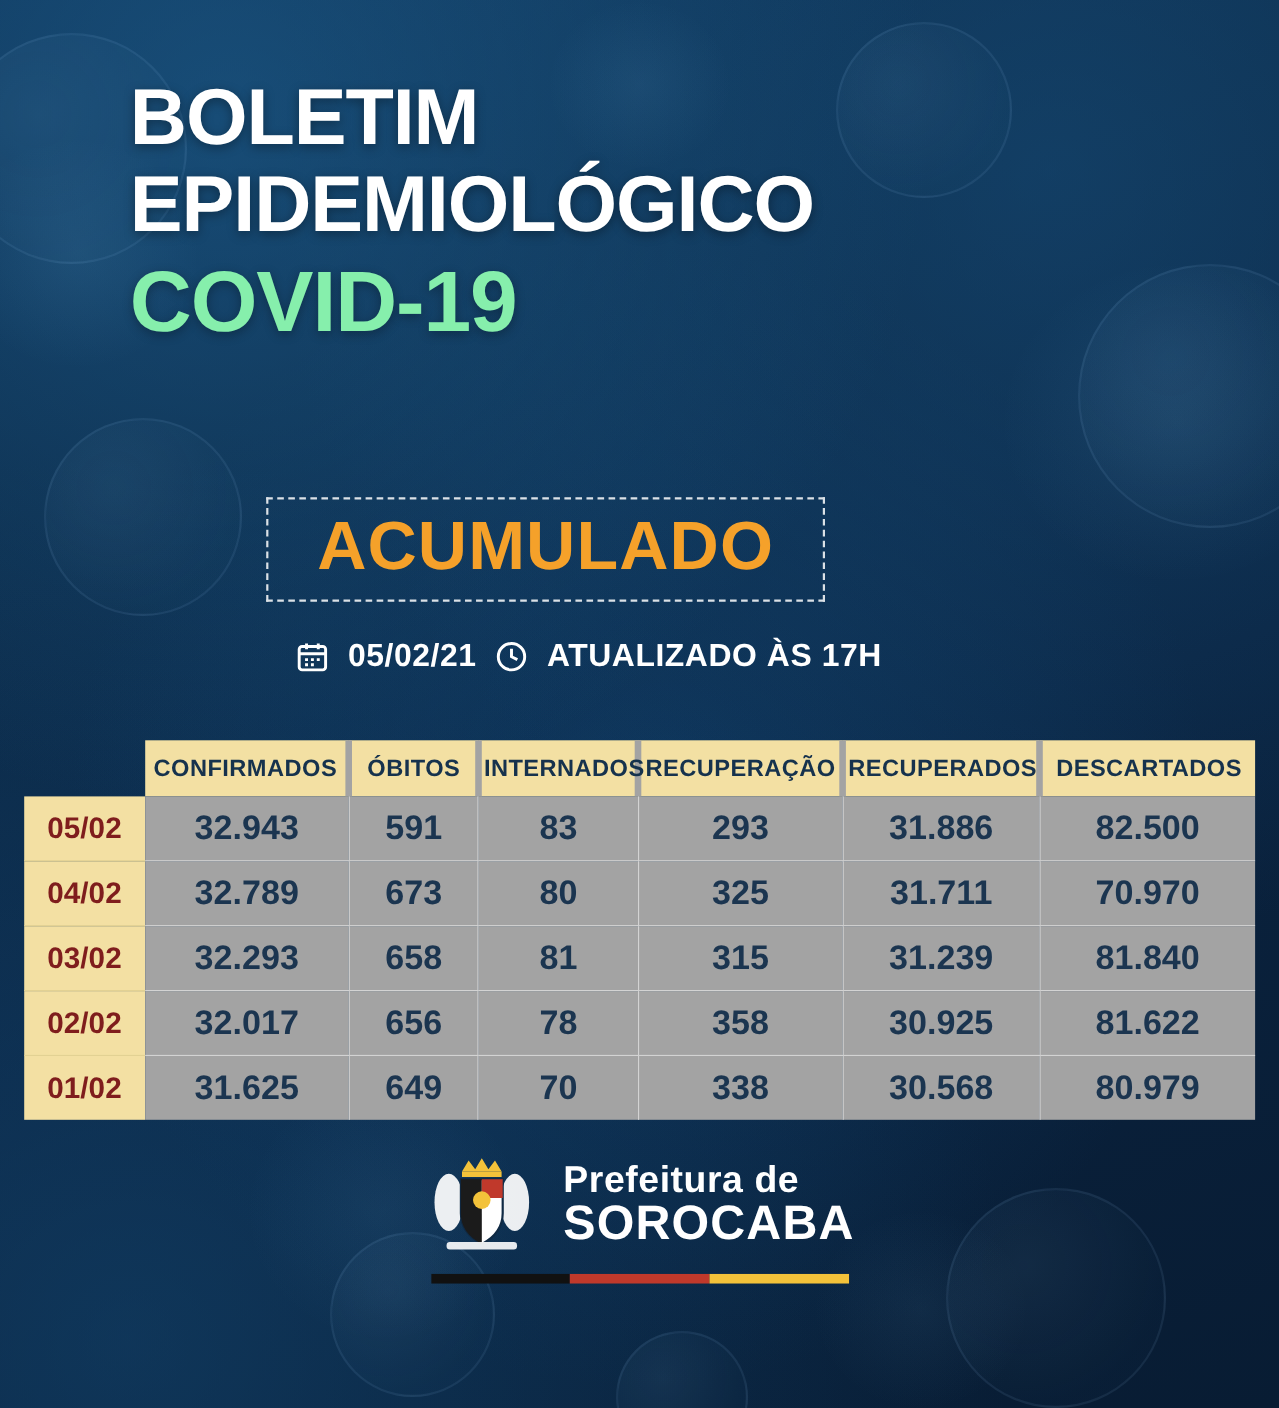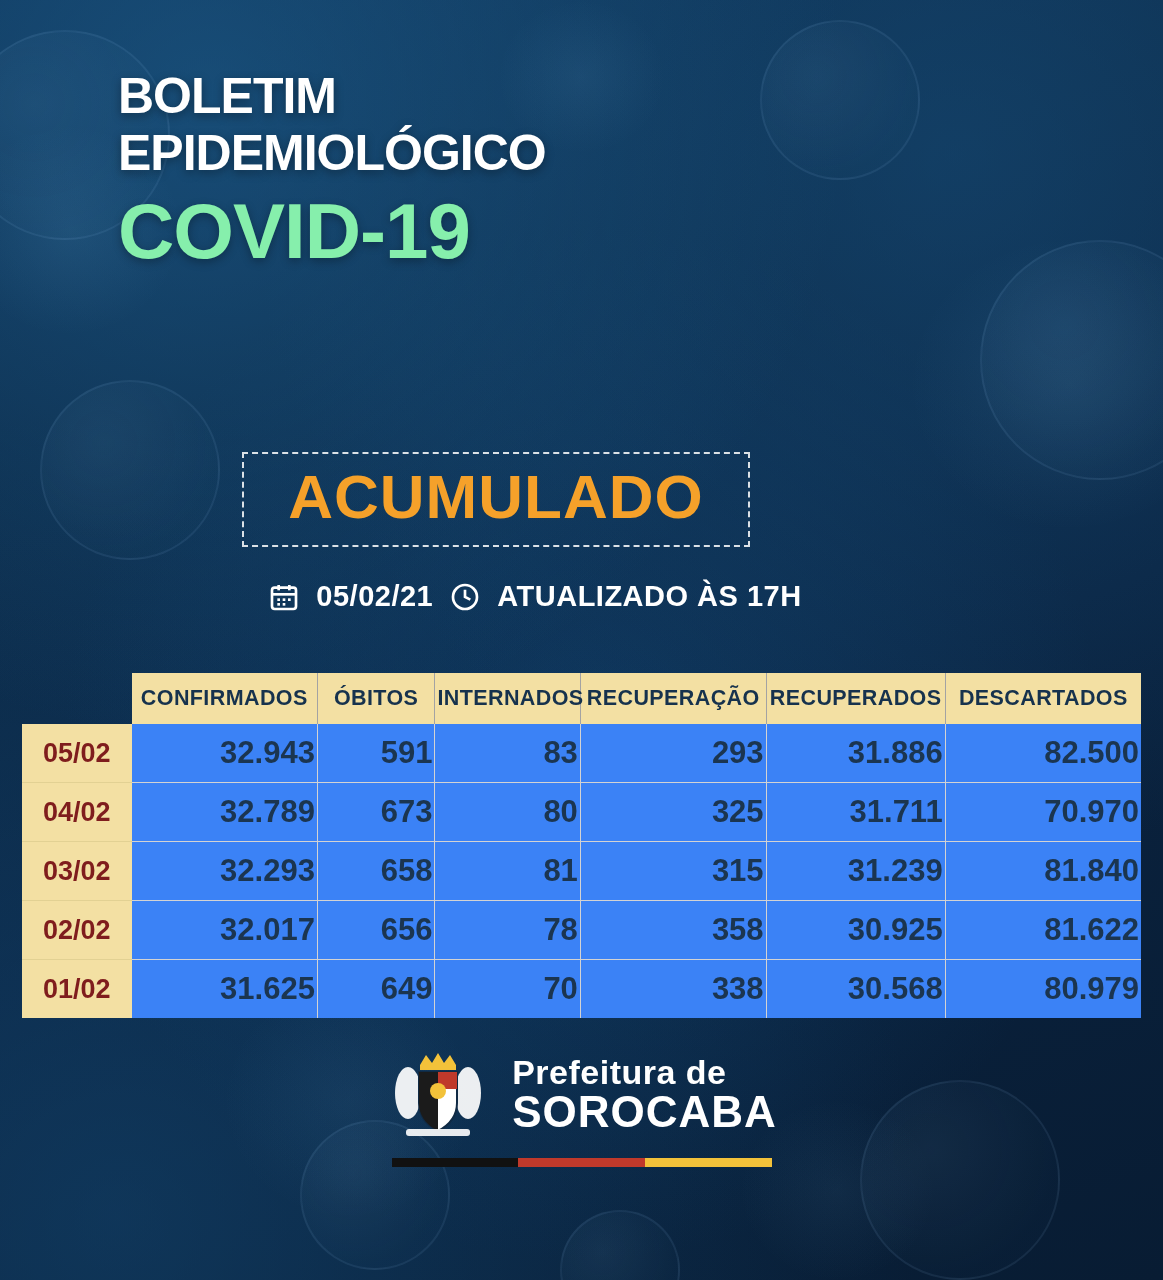--- a/index.html
+++ b/index.html
@@ -50,21 +50,21 @@
 
   .title-block {
     position: absolute;
     top: 72px;
     left: 118px;
     width: 1000px;
   }
   .t-line1, .t-line2 {
     color: #ffffff;
     font-weight: bold;
-    font-size: 50px;
+    font-size: 72px;
     line-height: 0.98;
     letter-spacing: -1px;
     text-shadow: 0 3px 10px rgba(0,0,0,0.35);
   }
   .t-line2 { margin-top: 8px; }
   .t-line3 {
     color: #86efac;
     font-weight: bold;
     font-size: 78px;
     line-height: 1.0;
@@ -124,42 +124,41 @@
   th, td {
     text-align: center;
     font-weight: bold;
   }
   thead th {
     background: #f3e0a3;
     color: #16324d;
     font-size: 21.5px;
     letter-spacing: 0.4px;
     padding: 13px 2px;
-    border-right: 1px solid #a3a3a3;
+    border-right: 6px solid #a3a3a3;
   }
   thead th:last-child { border-right: none; }
   thead th.corner {
     background: transparent;
     border: none;
   }
   td.daycell {
     background: #f3e0a3;
     color: #7f1d1d;
     font-size: 27px;
     padding: 11px 2px;
     border-bottom: 1px solid #e2d193;
   }
   td.val {
-    background: #3b82f6;
+    background: #a3a3a3;
     color: #1b3550;
     font-size: 31px;
     padding: 11px 2px;
     border-bottom: 1px solid #d3d3d3;
     border-right: 1px solid #d3d3d3;
-    text-align: right;
   }
   td.val:last-child { border-right: none; }
   tbody tr:last-child td { border-bottom: none; }
 
   
   .footer {
     position: absolute;
     top: 1045px;
     left: 0;
     width: 1163px;

